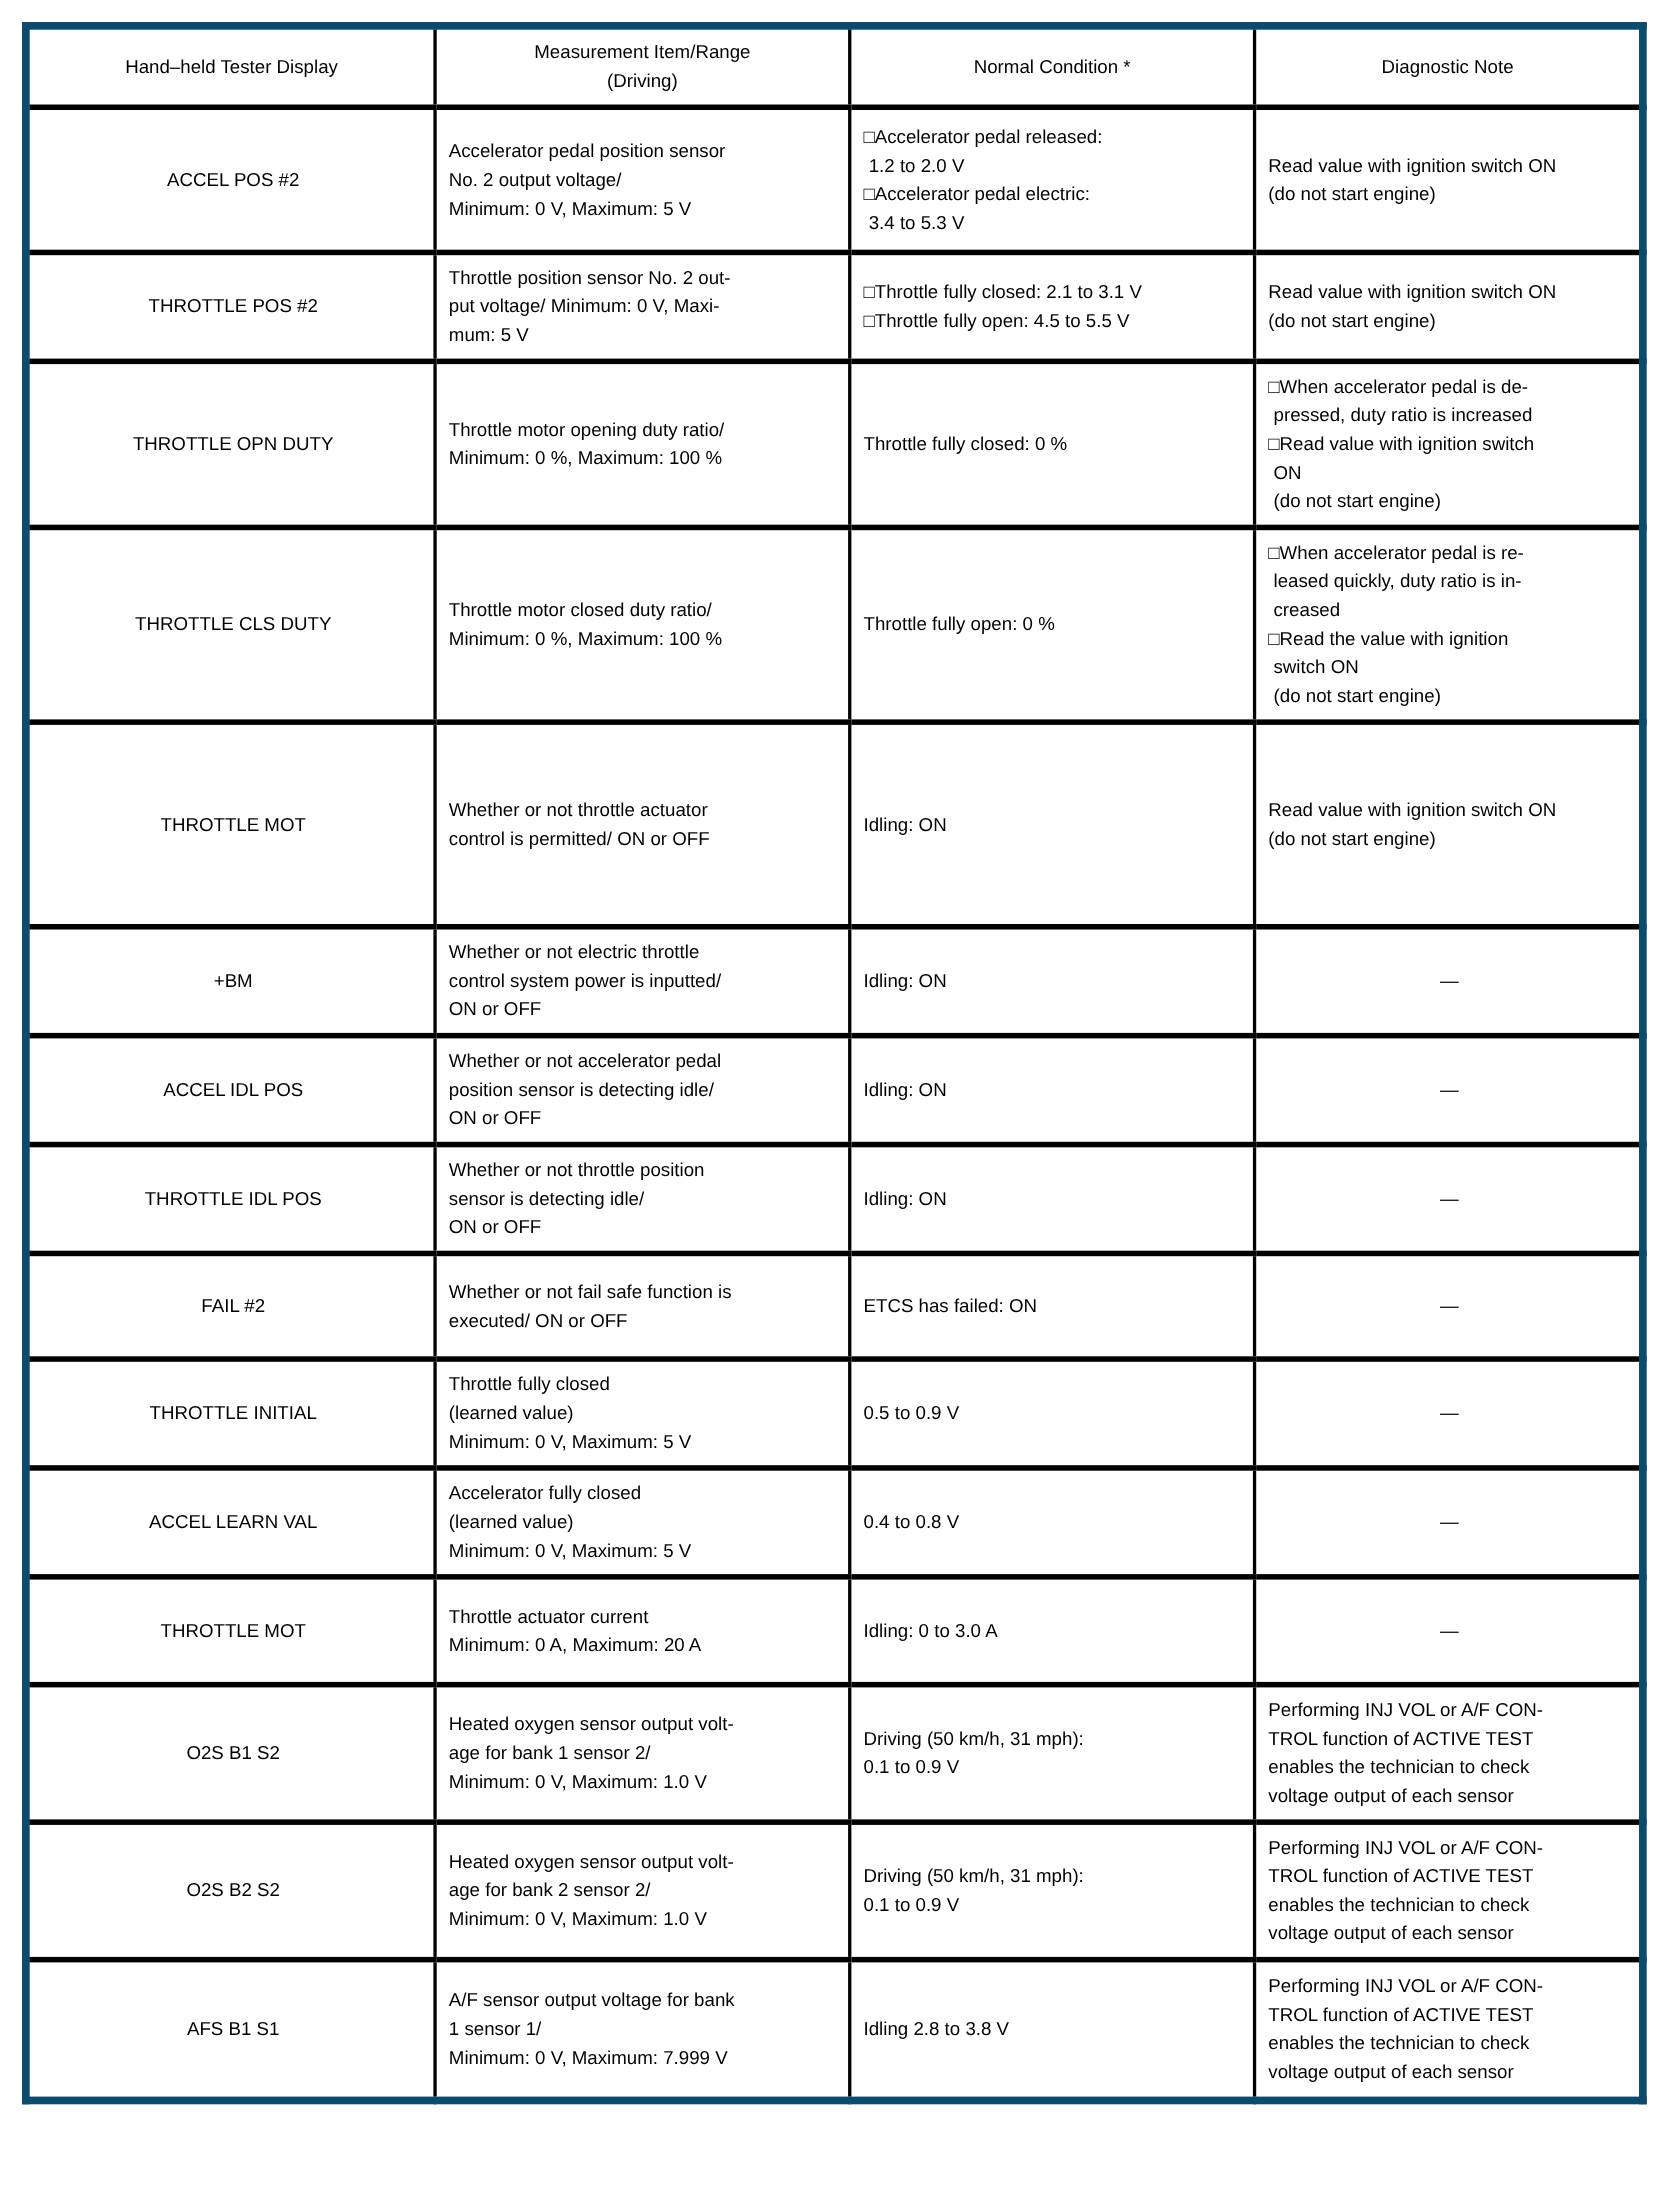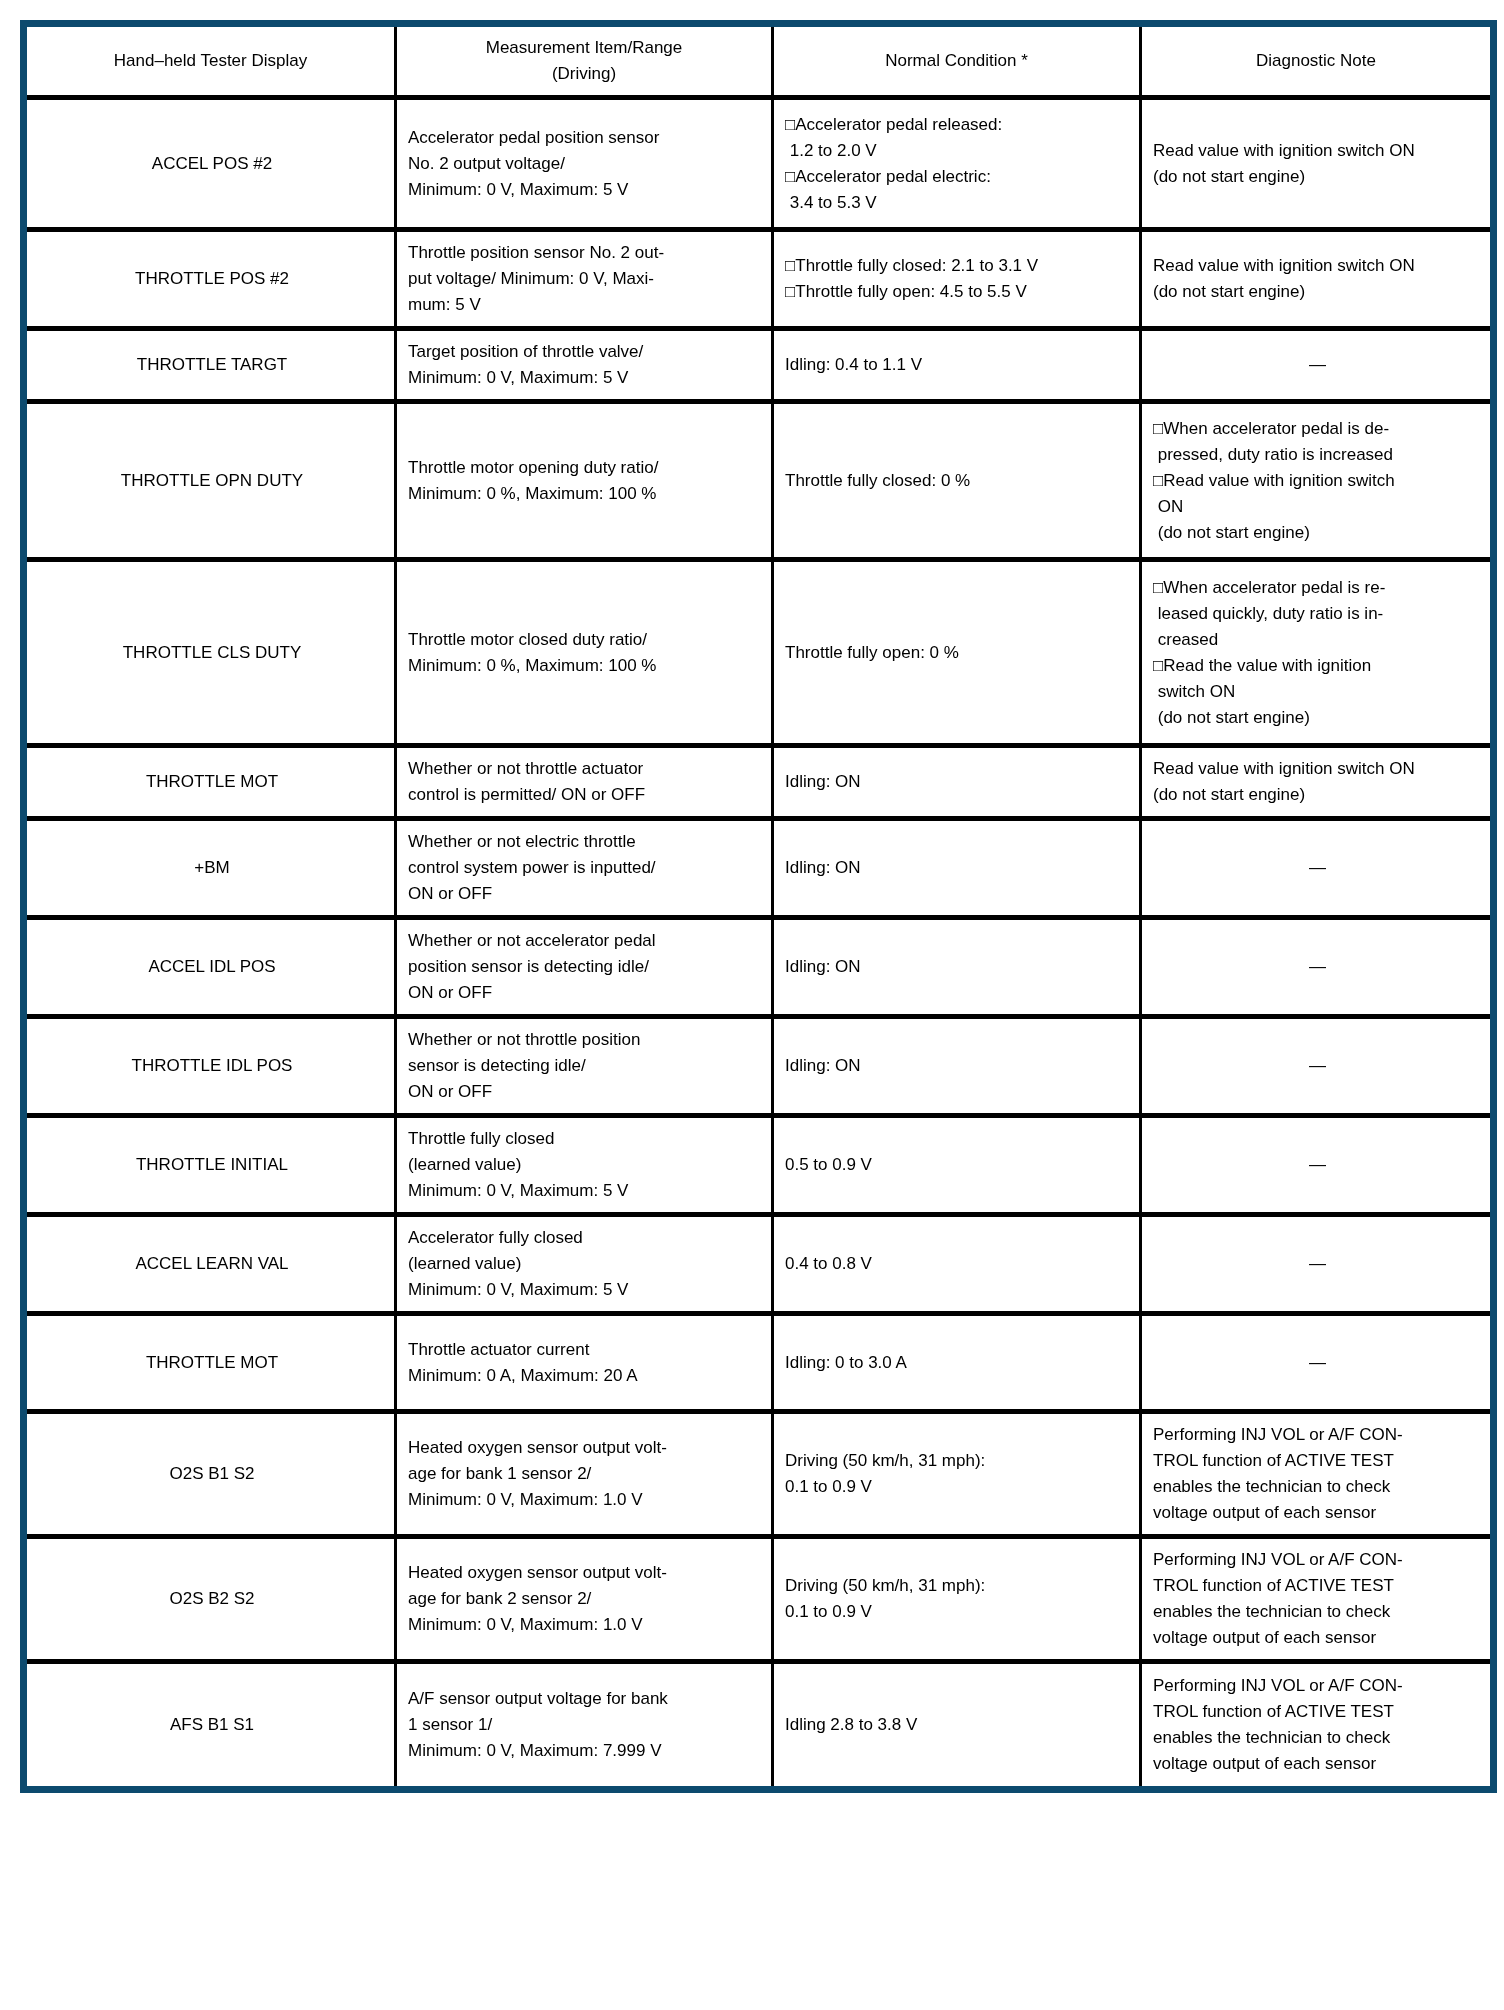--- a/index.html
+++ b/index.html
@@ -122,35 +122,20 @@
           <div class="line">□Throttle fully closed: 2.1 to 3.1 V</div>
           <div class="line">□Throttle fully open: 4.5 to 5.5 V</div>
         </td>
         <td class="col-note">
           <div class="line">Read value with ignition switch ON</div>
           <div class="line">(do not start engine)</div>
         </td>
       </tr>
       <tr>
         <td class="col-display">
-          <div class="line">THROTTLE TARGT</div>
-        </td>
-        <td class="col-measurement">
-          <div class="line">Target position of throttle valve/</div>
-          <div class="line">Minimum: 0 V, Maximum: 5 V</div>
-        </td>
-        <td class="col-condition">
-          <div class="line">Idling: 0.4 to 1.1 V</div>
-        </td>
-        <td class="col-note center">
-          <div class="line">—</div>
-        </td>
-      </tr>
-      <tr>
-        <td class="col-display">
           <div class="line">THROTTLE OPN DUTY</div>
         </td>
         <td class="col-measurement">
           <div class="line">Throttle motor opening duty ratio/</div>
           <div class="line">Minimum: 0 %, Maximum: 100 %</div>
         </td>
         <td class="col-condition">
           <div class="line">Throttle fully closed: 0 %</div>
         </td>
         <td class="col-note">
@@ -240,20 +225,35 @@
         </td>
         <td class="col-condition">
           <div class="line">Idling: ON</div>
         </td>
         <td class="col-note center">
           <div class="line">—</div>
         </td>
       </tr>
       <tr>
         <td class="col-display">
+          <div class="line">FAIL #2</div>
+        </td>
+        <td class="col-measurement">
+          <div class="line">Whether or not fail safe function is</div>
+          <div class="line">executed/ ON or OFF</div>
+        </td>
+        <td class="col-condition">
+          <div class="line">ETCS has failed: ON</div>
+        </td>
+        <td class="col-note center">
+          <div class="line">—</div>
+        </td>
+      </tr>
+      <tr>
+        <td class="col-display">
           <div class="line">THROTTLE INITIAL</div>
         </td>
         <td class="col-measurement">
           <div class="line">Throttle fully closed</div>
           <div class="line">(learned value)</div>
           <div class="line">Minimum: 0 V, Maximum: 5 V</div>
         </td>
         <td class="col-condition">
           <div class="line">0.5 to 0.9 V</div>
         </td>

